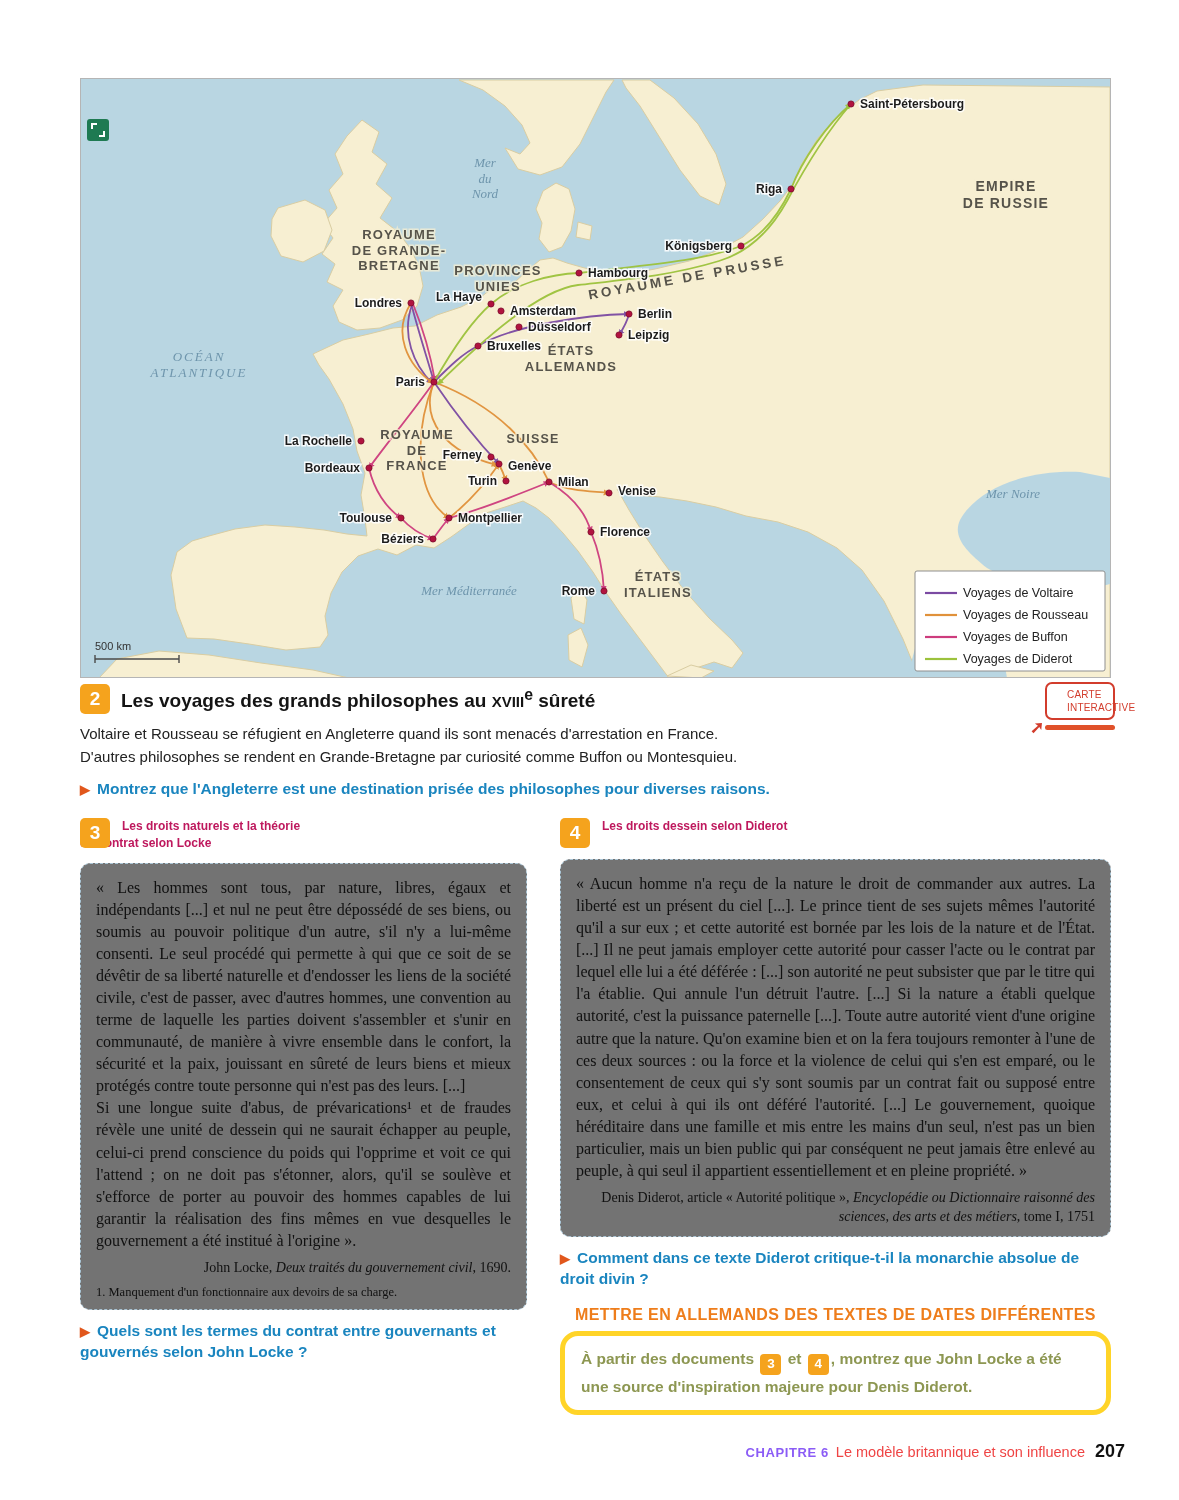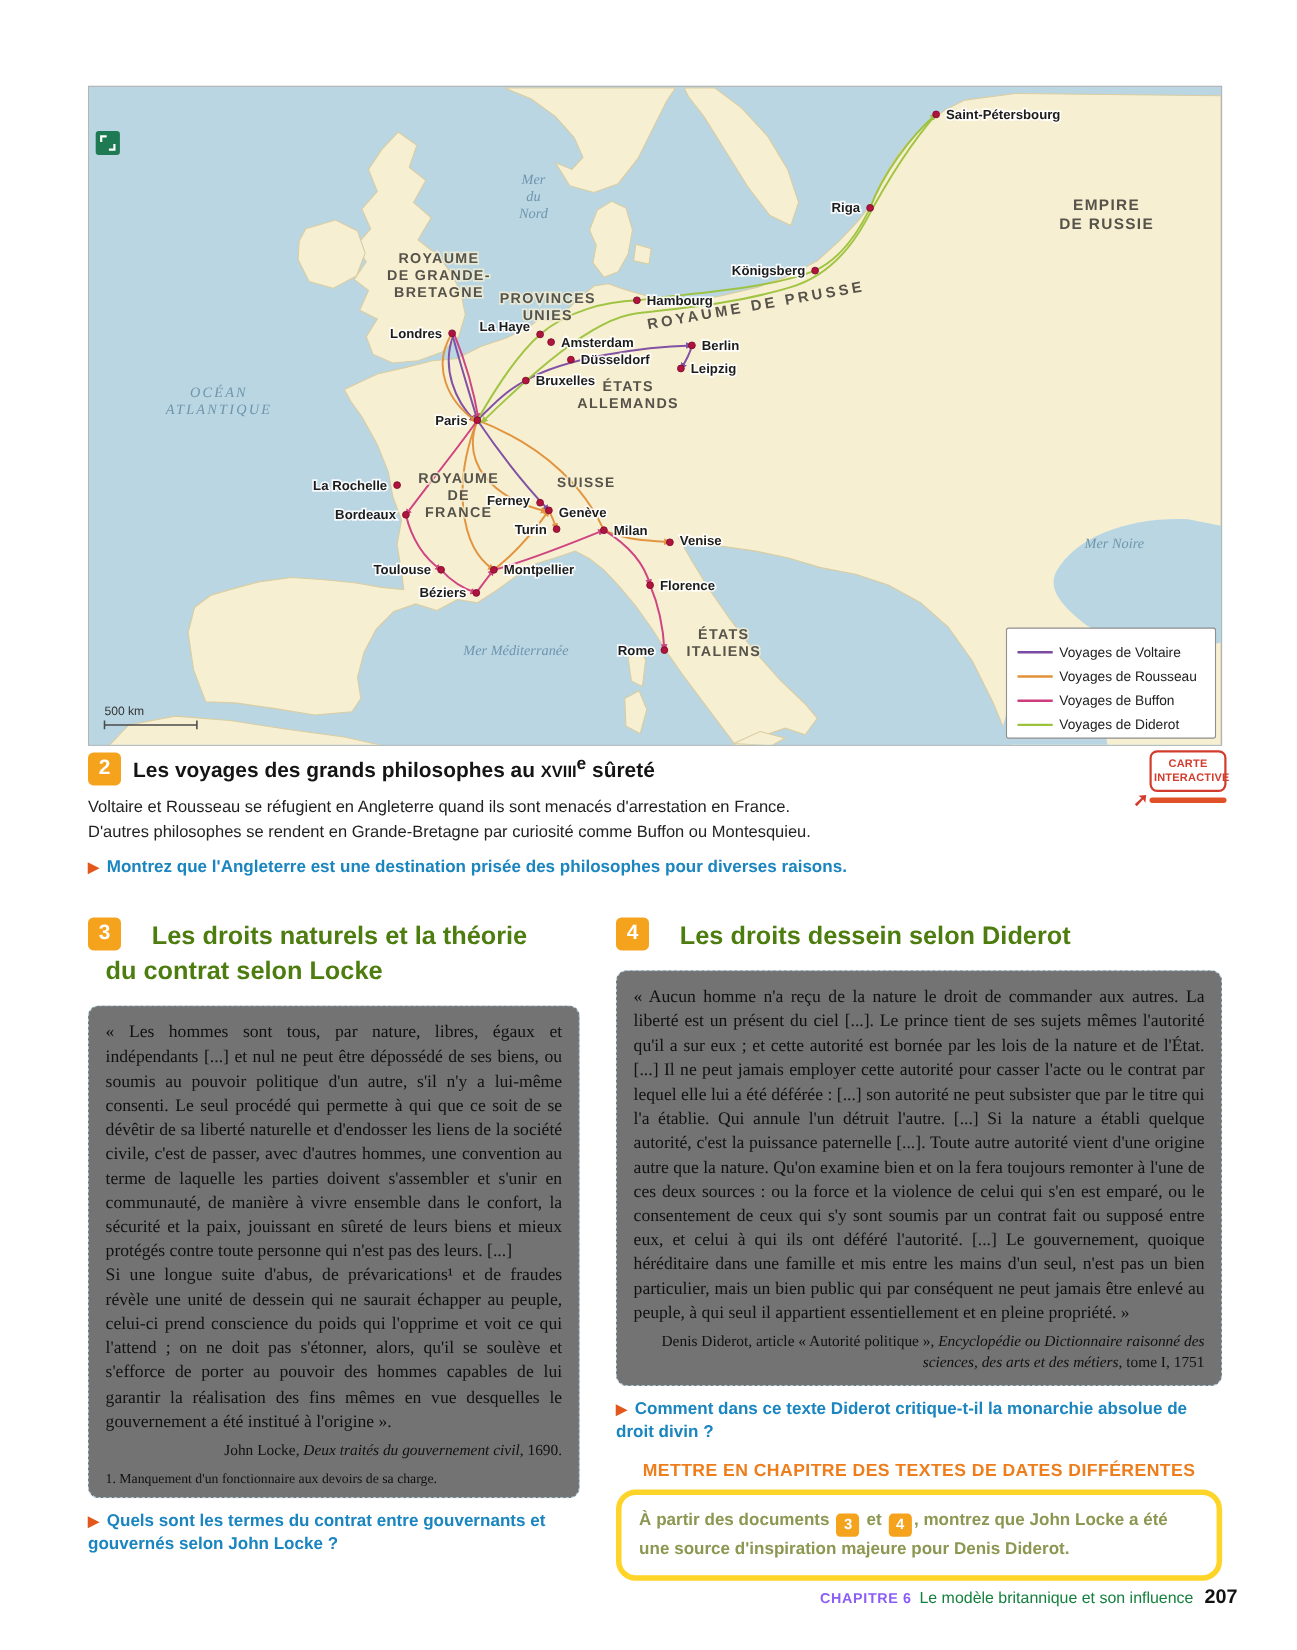--- a/index.html
+++ b/index.html
@@ -29,52 +29,52 @@
   .caption-block{position:absolute;left:80px;top:684px;width:940px;}
   .caption-head{display:flex;align-items:center;gap:11px;}
   .caption-title{font-size:19px;font-weight:bold;color:#141414;}
   .caption-title .century{font-size:15px;}
   .caption-intro{margin-top:9px;font-size:15px;line-height:1.5;color:#222;}
   .question{margin-top:11px;color:#1a85bf;font-weight:bold;font-size:15.5px;line-height:1.35;}
   .q-arrow{color:#e1571c;margin-right:7px;font-size:13px;}
 
   
   .carte-badge{position:absolute;left:1045px;top:682px;width:70px;text-align:center;}
-  .carte-badge .box{border:2px solid #d23c2c;border-radius:7px;background:#fff;padding:4px 2px;
-                    color:#d23c2c;font-size:10px;font-weight:bold;line-height:1.3;letter-spacing:.2px;}
+  .carte-badge .box{border:2px solid #d23c2c;border-radius:7px;background:#fff;padding:4px 20px;
+                    color:#d23c2c;font-size:10px;font-weight:normal;line-height:1.3;letter-spacing:.2px;}
   .carte-badge .bar{margin-top:5px;height:5px;background:#e0512a;border-radius:3px;}
   .carte-badge .ne{position:absolute;left:-15px;bottom:-8px;color:#d23c2c;font-size:17px;font-weight:bold;}
 
   
   .doc{position:absolute;}
   .doc3{left:80px;top:818px;width:447px;}
   .doc4{left:560px;top:818px;width:551px;}
   .doc-head{position:relative;min-height:30px;}
   .doc-head .badge{position:absolute;left:0;top:0;}
-  .doc-title{margin:16px;font-size:23px;font-weight:bold;line-height:1.4;color:#4d7c0f;}
+  .doc-title{margin:0;font-size:12px;font-weight:bold;line-height:1.4;color:#be185d;}
   .t-ind{padding-left:42px;}
   .quote-box{margin-top:11px;border:1.5px dashed #a9c4d4;border-radius:10px;
              padding:13px 15px 9px;background:#737373;}
   .quote{font-family:"Liberation Serif",serif;font-size:16px;line-height:1.38;
          text-align:justify;color:#101010;margin:0;}
   .attribution{font-family:"Liberation Serif",serif;font-size:14px;color:#101010;
                text-align:right;margin-top:7px;line-height:1.35;}
   .footnote{font-family:"Liberation Serif",serif;font-size:12.5px;color:#101010;margin-top:7px;}
 
   
   .method{margin-top:16px;}
   .method-title{text-align:center;color:#ee7d1b;font-weight:bold;font-size:16px;
                 letter-spacing:.4px;}
   .method-box{margin-top:7px;border:5px solid #ffd428;border-radius:18px;background:#fff;
               padding:11px 16px;color:#8d9752;font-weight:bold;font-size:15.5px;line-height:1.55;}
 
   
   .footer{position:absolute;left:500px;top:1441px;width:625px;text-align:right;}
   .footer .chap{color:#8b5cf6;font-weight:bold;font-size:13px;letter-spacing:.6px;}
-  .footer .chap-title{color:#15803d;font-size:14.5px;margin-left:7px;}
+  .footer .chap-title{color:#ef4444;font-size:14.5px;margin-left:7px;}
   .footer .pnum{color:#111;font-weight:bold;font-size:18px;margin-left:10px;}
 </style>
 </head>
 <body>
 
 <div class="page">
 
   <div class="map-frame">
     <svg id="map-svg" viewBox="0 0 1029 598" preserveAspectRatio="none">
 
@@ -264,21 +264,21 @@
       <div class="badge">4</div>
       <h2 class="doc-title"><span class="t-ind">Les droits dessein selon Diderot</span></h2>
     </div>
     <div class="quote-box">
       <p class="quote">« Aucun homme n'a reçu de la nature le droit de commander aux autres. La liberté est un présent du ciel [...]. Le prince tient de ses sujets mêmes l'autorité qu'il a sur eux ; et cette autorité est bornée par les lois de la nature et de l'État. [...] Il ne peut jamais employer cette autorité pour casser l'acte ou le contrat par lequel elle lui a été déférée : [...] son autorité ne peut subsister que par le titre qui l'a établie. Qui annule l'un détruit l'autre. [...] Si la nature a établi quelque autorité, c'est la puissance paternelle [...]. Toute autre autorité vient d'une origine autre que la nature. Qu'on examine bien et on la fera toujours remonter à l'une de ces deux sources : ou la force et la violence de celui qui s'en est emparé, ou le consentement de ceux qui s'y sont soumis par un contrat fait ou supposé entre eux, et celui à qui ils ont déféré l'autorité. [...] Le gouvernement, quoique héréditaire dans une famille et mis entre les mains d'un seul, n'est pas un bien particulier, mais un bien public qui par conséquent ne peut jamais être enlevé au peuple, à qui seul il appartient essentiellement et en pleine propriété. »</p>
       <div class="attribution"><span>Denis Diderot, article « Autorité politique », </span><i>Encyclopédie ou Dictionnaire raisonné des sciences, des arts et des métiers</i><span>, tome I, 1751</span></div>
     </div>
     <div class="question"><span class="q-arrow">▶</span><span>Comment dans ce texte Diderot critique-t-il la monarchie absolue de droit divin ?</span></div>
 
     <div class="method">
-      <div class="method-title">METTRE EN CHAPITRE DES TEXTES DE DATES DIFFÉRENTES</div>
+      <div class="method-title">METTRE EN ALLEMANDS DES TEXTES DE DATES DIFFÉRENTES</div>
       <div class="method-box"><span>À partir des documents </span><span class="mini-badge">3</span><span> et </span><span class="mini-badge">4</span><span>, montrez que John Locke a été une source d'inspiration majeure pour Denis Diderot.</span></div>
     </div>
   </div>
 
   <div class="footer">
     <span class="chap">CHAPITRE 6</span><span class="chap-title">Le modèle britannique et son influence</span><span class="pnum">207</span>
   </div>
 
 </div>
 

